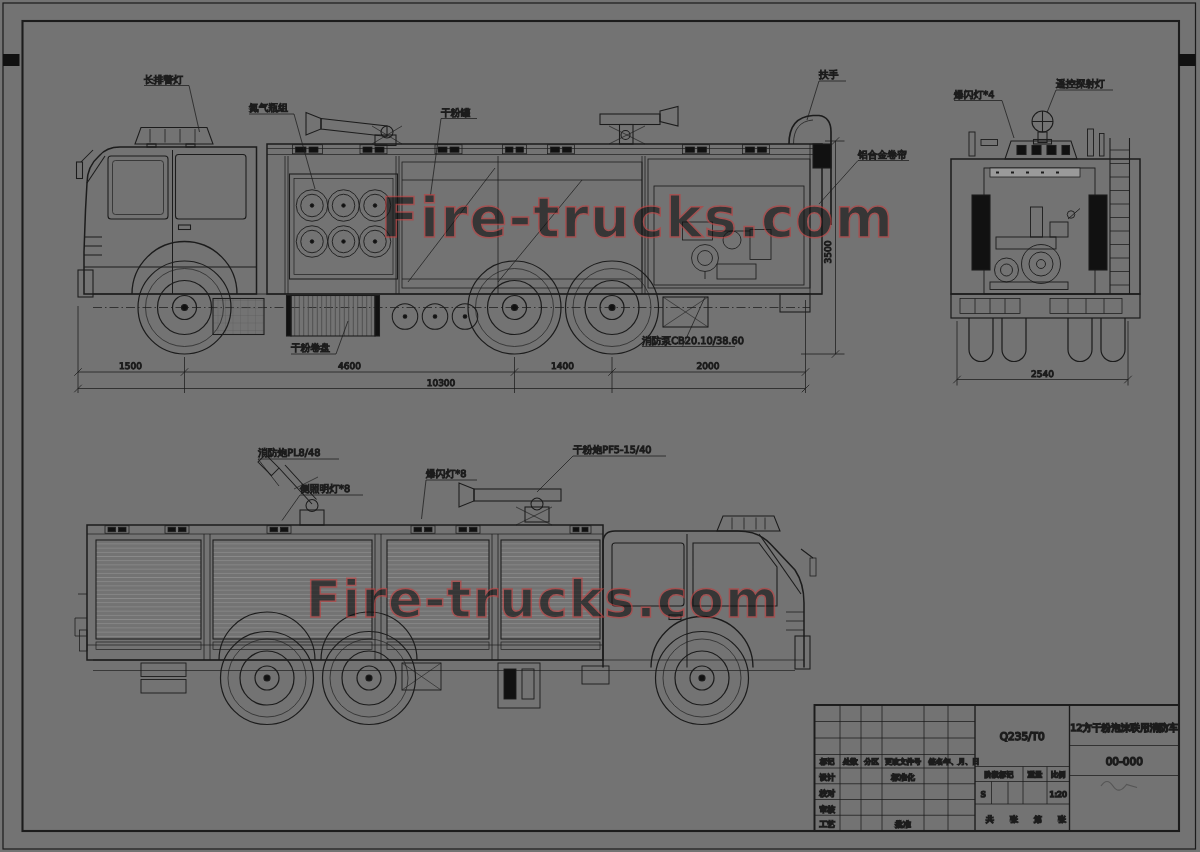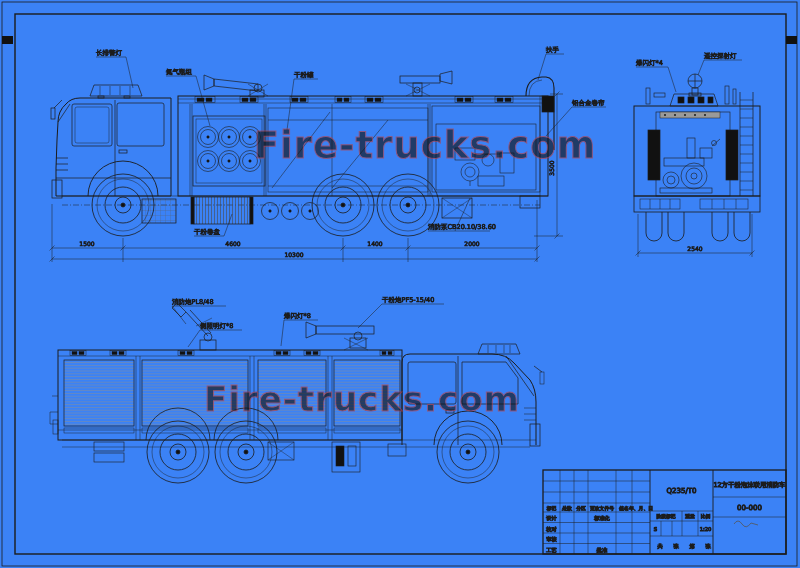--- a/index.html
+++ b/index.html
@@ -1,16 +1,16 @@
 <!DOCTYPE html>
 <html><head>
 <meta charset="utf-8">
 <style>
   html,body{margin:0;padding:0;background:#e8e8e8;}
-  .sheet{position:relative;width:800px;height:568px;background:#3b82f6;overflow:hidden;}
+  .sheet{position:relative;width:800px;height:568px;background:#737373;overflow:hidden;}
   svg{display:block;}
   text{font-family:"DejaVu Sans","Liberation Sans",sans-serif;fill:#111;}
   .lbl{font-size:6.5px;}
   .dim{font-size:6px;}
   .tb-s{font-size:4.8px;}
   .tb-m{font-size:5.2px;}
   .tb-l{font-size:7px;}
   .wm{font-weight:bold;letter-spacing:1px;}
 </style>
 </head>

